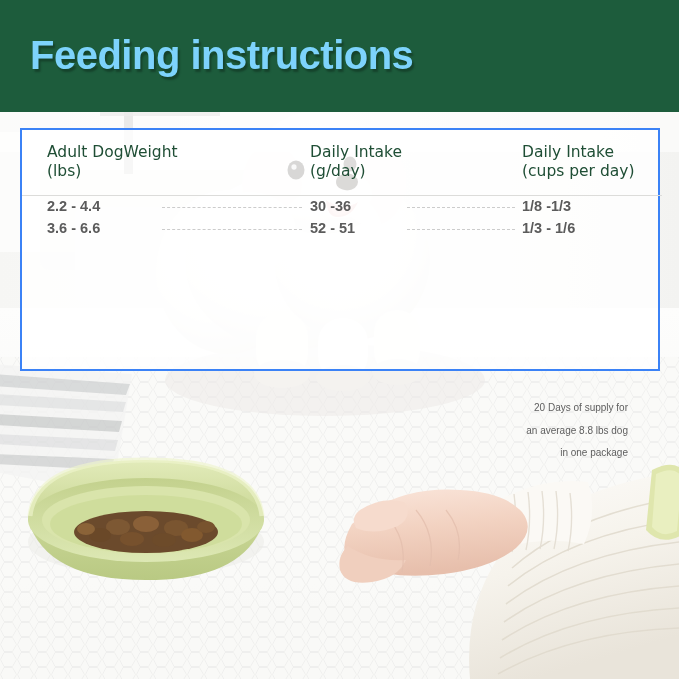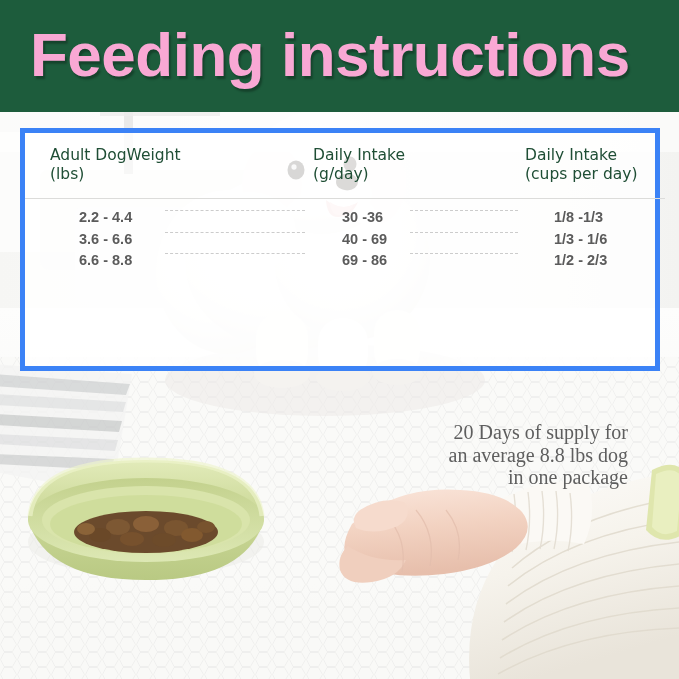--- a/index.html
+++ b/index.html
@@ -31,23 +31,23 @@
     width: 679px;
     height: 112px;
     background: #1d5c3c;
   }
   .header-title {
     position: absolute;
     left: 30px;
     top: 17px;
     font-family: "Liberation Sans", sans-serif;
     font-weight: bold;
-    font-size: 62px;
+    font-size: 40px;
     line-height: 76px;
-    color: #f9a8d4;
+    color: #7dd3fc;
     letter-spacing: -0.5px;
     white-space: nowrap;
     text-shadow: 2px 3px 2px rgba(0,0,0,0.28);
     text-align: right;
   }
 
   
   .photo {
     position: absolute;
     left: 0;
@@ -59,21 +59,21 @@
   }
   .photo-svg { display:block; width:679px; height:567px; }
 
   
   .table-panel {
     position: absolute;
     left: 20px;
     top: 128px;
     width: 640px;
     height: 243px;
-    border: 5px solid #3b82f6;
+    border: 2px solid #3b82f6;
     background: rgba(255,255,255,0.82);
     box-sizing: border-box;
   }
 
   .thead {
     position: absolute;
     left: 0; top: 0;
     width: 100%;
     height: 65px;
     box-sizing: border-box;
@@ -104,51 +104,50 @@
     left: 0;
     top: 66px;
     width: 640px;
   }
   .row {
     position: relative;
     height: 21.7px;
   }
   .cell {
     position: absolute;
-    top: 8px;
+    top: 0;
     font-family: "Liberation Sans", sans-serif;
     font-weight: bold;
     font-size: 14.5px;
     line-height: 21px;
     color: #5b5b5b;
     white-space: pre;
-    margin-left: 29px;
   }
   .cell.c1 { left: 25px; }
   .cell.c2 { left: 288px; }
   .cell.c3 { left: 500px; }
 
   .leader {
     position: absolute;
     top: 11px;
     height: 0;
     border-top: 1.4px dashed #cccccc;
   }
   .leader.l1 { left: 140px; width: 140px; }
   .leader.l2 { left: 385px; width: 108px; }
 
   
   .supply-note {
     position: absolute;
     left: 388px;
-    top: 421px;
+    top: 397px;
     width: 240px;
     text-align: right;
-    font-family: Liberation Serif, serif;
-    font-size: 20px;
+    font-family: Liberation Sans, sans-serif;
+    font-size: 10px;
     line-height: 22.5px;
     color: #5e5e5e;
     white-space: pre-line;
   }
 </style>
 </head>
 <body>
 
 <div id="page">
 
@@ -339,31 +338,24 @@
         <div class="row">
           <div class="cell c1">2.2 - 4.4</div>
           <div class="leader l1"></div>
           <div class="cell c2">30 -36</div>
           <div class="leader l2"></div>
           <div class="cell c3">1/8 -1/3</div>
         </div>
         <div class="row">
           <div class="cell c1">3.6 - 6.6</div>
           <div class="leader l1"></div>
-          <div class="cell c2">40 - 69</div>
+          <div class="cell c2">52 - 51</div>
           <div class="leader l2"></div>
           <div class="cell c3">1/3 - 1/6</div>
         </div>
-        <div class="row">
-          <div class="cell c1">6.6 - 8.8</div>
-          <div class="leader l1"></div>
-          <div class="cell c2">69 - 86</div>
-          <div class="leader l2"></div>
-          <div class="cell c3">1/2 - 2/3</div>
-        </div>
       </div>
   </div>
 
   <div class="supply-note">20 Days of supply for
 an average 8.8 lbs dog
 in one package</div>
 
 </div>
 
 </body></html>

